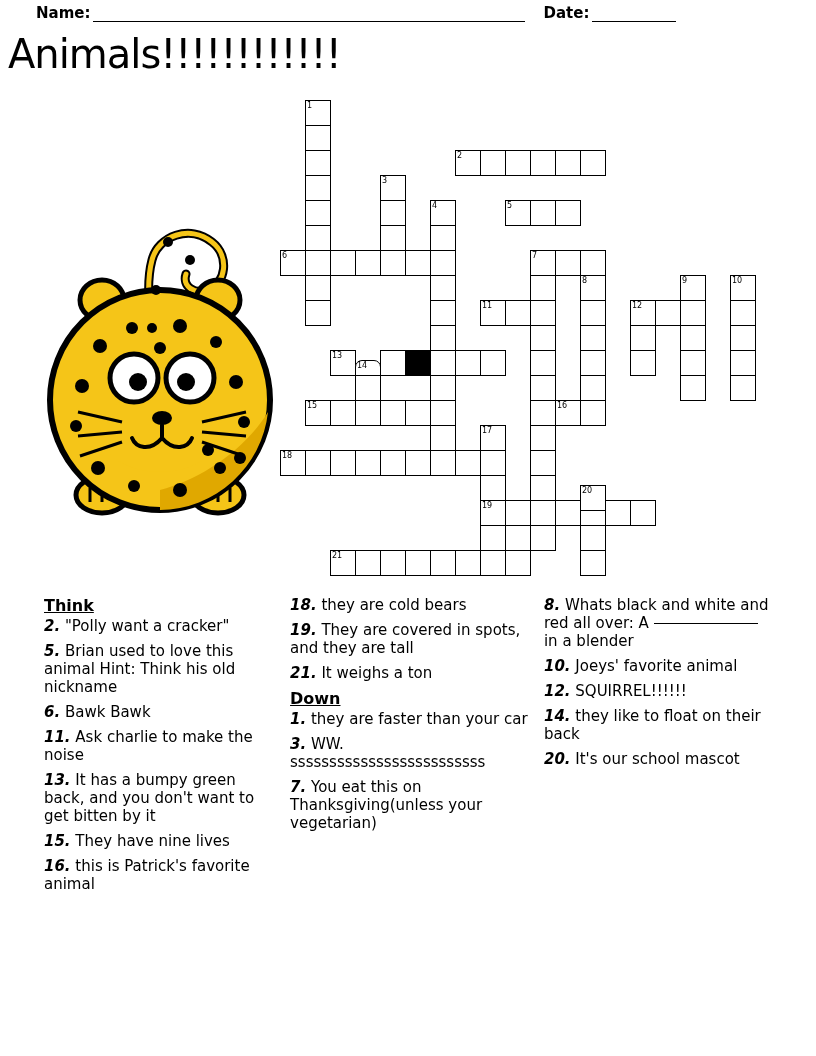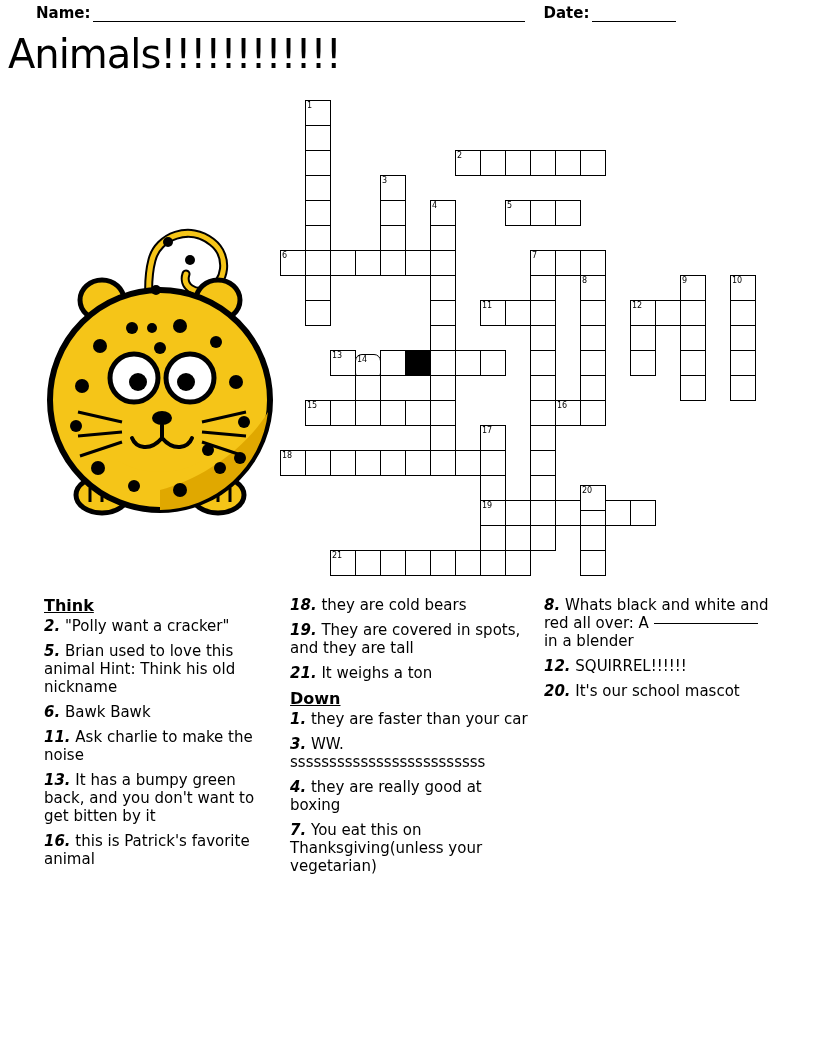--- a/index.html
+++ b/index.html
@@ -289,21 +289,21 @@
       <div class="cell" style="left: 225px; top: 200px;"></div>
       <div class="cell" style="left: 350px; top: 200px;">
         <span class="num">12</span>
       </div>
       <div class="cell" style="left: 375px; top: 200px;"></div>
       <div class="cell" style="left: 350px; top: 225px;"></div>
       <div class="cell" style="left: 350px; top: 250px;"></div>
       <div class="cell" style="left: 50px; top: 250px;">
         <span class="num">13</span>
       </div>
-      <div class="cell" style="left: 75px; top: 254px; border-radius: 7px;">
+      <div class="cell" style="left: 75px; top: 260px; border-radius: 7px;">
         <span class="num">14</span>
       </div>
       <div class="cell" style="left: 100px; top: 250px;"></div>
       <div class="cell black" style="left: 125px; top: 250px;"></div>
       <div class="cell" style="left: 175px; top: 250px;"></div>
       <div class="cell" style="left: 200px; top: 250px;"></div>
       <div class="cell" style="left: 75px; top: 275px;"></div>
       <div class="cell" style="left: 75px; top: 300px;"></div>
       <div class="cell" style="left: 25px; top: 300px;">
         <span class="num">15</span>
@@ -371,20 +371,24 @@
       </div>
       <div class="clue">
         <span class="n">11.</span>
         <span>Ask charlie to make the noise</span>
       </div>
       <div class="clue">
         <span class="n">13.</span>
         <span>It has a bumpy green back, and you don't want to get bitten by it</span>
       </div>
       <div class="clue">
+        <span class="n">15.</span>
+        <span>They have nine lives</span>
+      </div>
+      <div class="clue">
         <span class="n">16.</span>
         <span>this is Patrick's favorite animal</span>
       </div>
     </div>
 
     <div class="col col2">
       <div class="clue">
         <span class="n">18.</span>
         <span>they are cold bears</span>
       </div>
@@ -397,42 +401,46 @@
         <span>It weighs a ton</span>
       </div>
       <div class="heading">Down</div>
       <div class="clue">
         <span class="n">1.</span>
         <span>they are faster than your car</span>
       </div>
       <div class="clue">
         <span class="n">3.</span>
         <span>WW. sssssssssssssssssssssssss</span>
-      </div>
-      <div class="clue">
-        <span class="n">4.</span>
-        <span>they are really good at boxing</span>
       </div>
       <div class="clue">
         <span class="n">7.</span>
         <span>You eat this on Thanksgiving(unless your vegetarian)</span>
       </div>
     </div>
 
     <div class="col col3">
       <div class="clue">
         <span class="n">8.</span>
         <span>Whats black and white and red all over: A</span>
         <span class="blank-line"></span>
         <span>in a blender</span>
       </div>
       <div class="clue">
+        <span class="n">10.</span>
+        <span>Joeys' favorite animal</span>
+      </div>
+      <div class="clue">
         <span class="n">12.</span>
         <span>SQUIRREL!!!!!!</span>
       </div>
       <div class="clue">
+        <span class="n">14.</span>
+        <span>they like to float on their back</span>
+      </div>
+      <div class="clue">
         <span class="n">20.</span>
         <span>It's our school mascot</span>
       </div>
     </div>
   </div>
 
 </div>
 
 </body></html>

